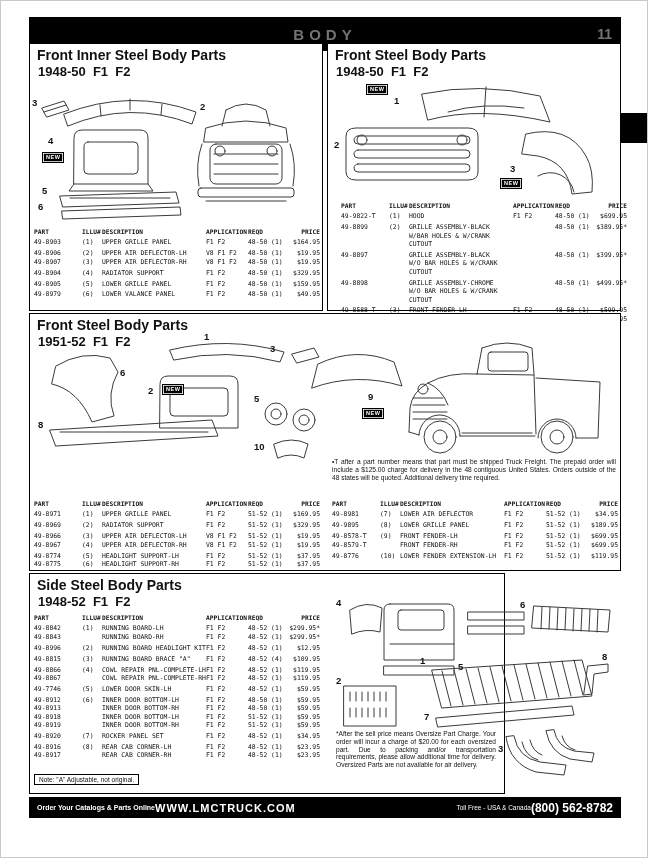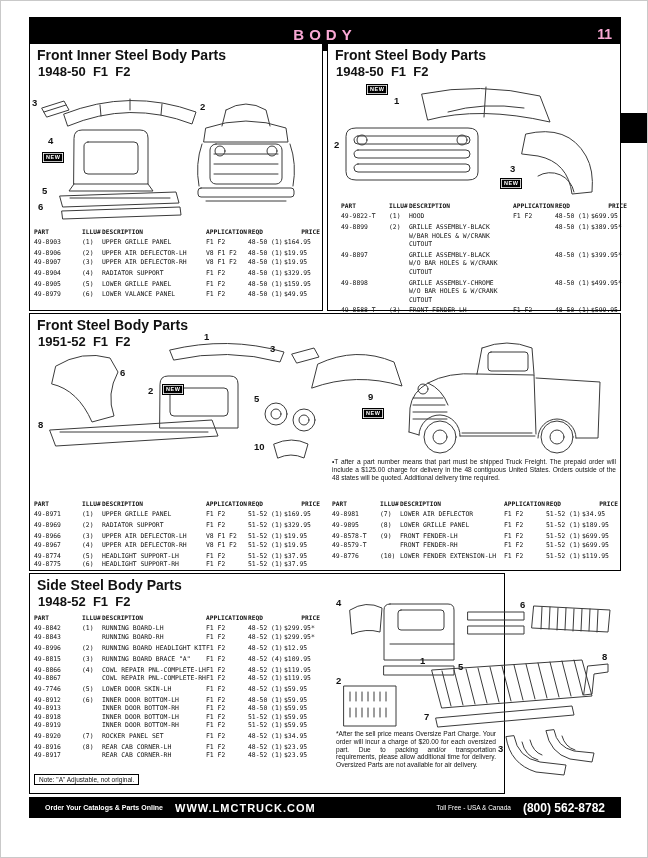--- a/index.html
+++ b/index.html
@@ -1,20 +1,20 @@
 <!DOCTYPE html>
 <html><head>
 <meta charset="utf-8">
 <style>
   *{margin:0;padding:0;box-sizing:border-box}
   html,body{width:648px;height:858px}
   body{background:#fff;font-family:"Liberation Sans",sans-serif;color:#111;position:relative}
   .page{position:absolute;inset:0;border:1px solid #c9c9c9;background:#fff}
 
-  .header-bar{position:absolute;left:28px;top:16px;width:592px;height:34px;background:#000;color:#f9a8d4;display:flex;align-items:center;justify-content:center}
+  .header-bar{position:absolute;left:28px;top:16px;width:592px;height:34px;background:#000;color:#737373;display:flex;align-items:center;justify-content:center}
   .header-title{font-weight:bold;font-size:15px;letter-spacing:5px}
   .header-page-num{position:absolute;right:9px;font-weight:bold;font-size:14px}
   .edge-tab{position:absolute;right:0;top:112px;width:26px;height:30px;background:#000}
 
   .box{position:absolute;border:1.5px solid #000;background:#fff}
   .box1{left:28px;top:42px;width:294px;height:268px}
   .box2{left:326px;top:42px;width:294px;height:268px}
   .box3{left:28px;top:312px;width:592px;height:258px}
   .box4{left:28px;top:572px;width:476px;height:221px}
 
@@ -33,29 +33,29 @@
   .parts-table{position:absolute;border-collapse:collapse;table-layout:fixed;font-family:"DejaVu Sans Mono","Liberation Mono",monospace;font-size:6.4px;line-height:8.4px}
   .t1{left:4px;top:184px;width:286px}
   .t2{left:13px;top:158px;width:286px}
   .t3l{left:4px;top:186px;width:286px}
   .t3r{left:302px;top:186px;width:286px}
   .t4{left:4px;top:40px;width:286px}
   .parts-table th{font-size:6.2px;font-weight:bold;text-align:left;padding:0 0 2px 0;white-space:nowrap}
   .parts-table th.h-price{text-align:right}
   .parts-table td{vertical-align:top;white-space:nowrap}
   .parts-table td.col-description{white-space:pre-line}
-  .parts-table td.col-price{text-align:left}
+  .parts-table td.col-price{text-align:right}
   .parts-table td.spacer{height:2.5px}
 
   .note{position:absolute;font-size:6.6px;line-height:7.8px;text-align:justify}
   .freight-note{left:302px;top:144px;width:284px}
   .oversize-note{left:306px;top:156px;width:160px;background:#fff;z-index:2}
   .adjustable-note{position:absolute;left:4px;top:200px;border:1px solid #000;padding:1px 4px;font-size:6.5px;background:#fff}
 
-  .footer-bar{position:absolute;left:28px;top:796px;width:592px;height:21px;background:#000;color:#fff;display:flex;align-items:center;padding:0 16px;gap:12px}
+  .footer-bar{position:absolute;left:28px;top:796px;width:592px;height:21px;background:#000;color:#fff;display:flex;align-items:center;padding:0 8px;}
   .footer-catalog{font-size:7px;font-weight:bold}
   .footer-site{font-size:11px;font-weight:bold;letter-spacing:1px}
   .footer-toll{font-size:6.5px;margin-left:auto}
   .footer-phone{font-size:12px;font-weight:bold}
 </style>
 </head>
 <body>
 
 <div class="page">
 

